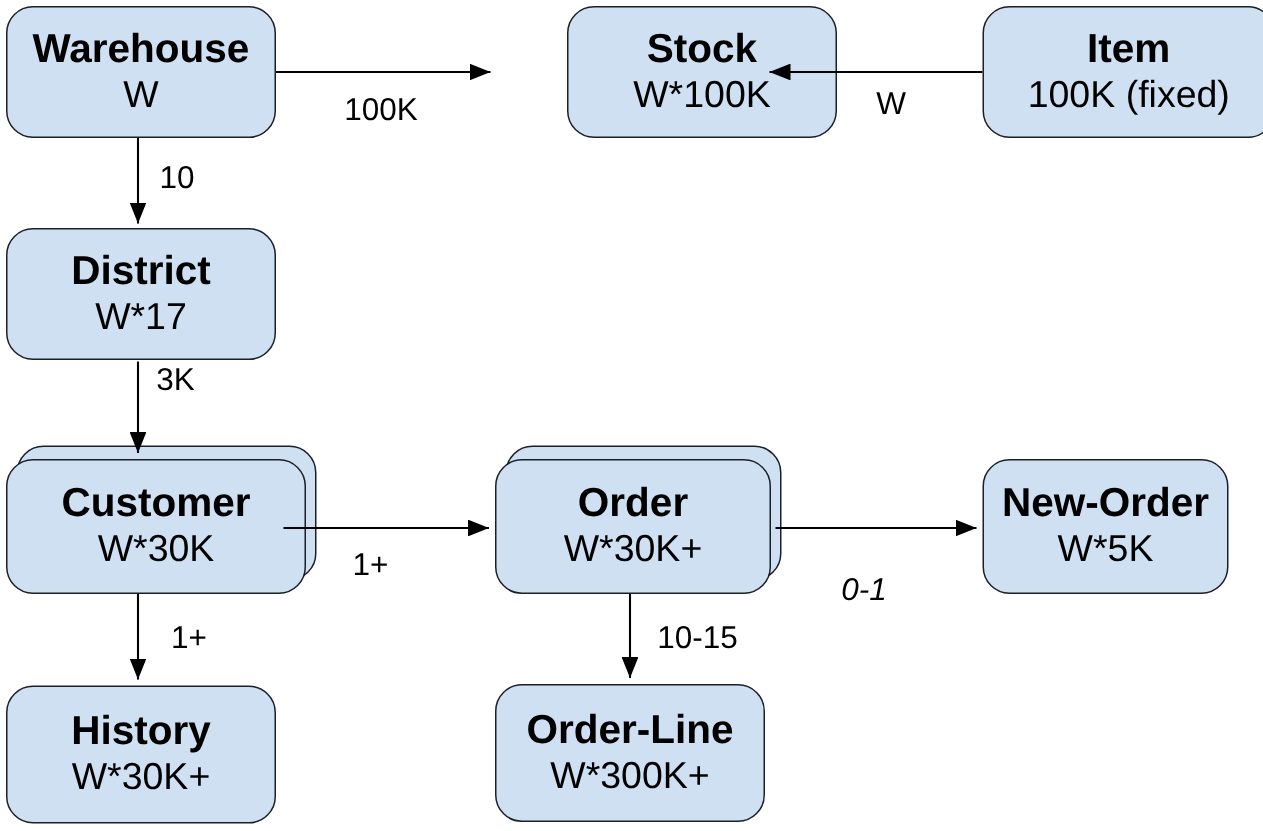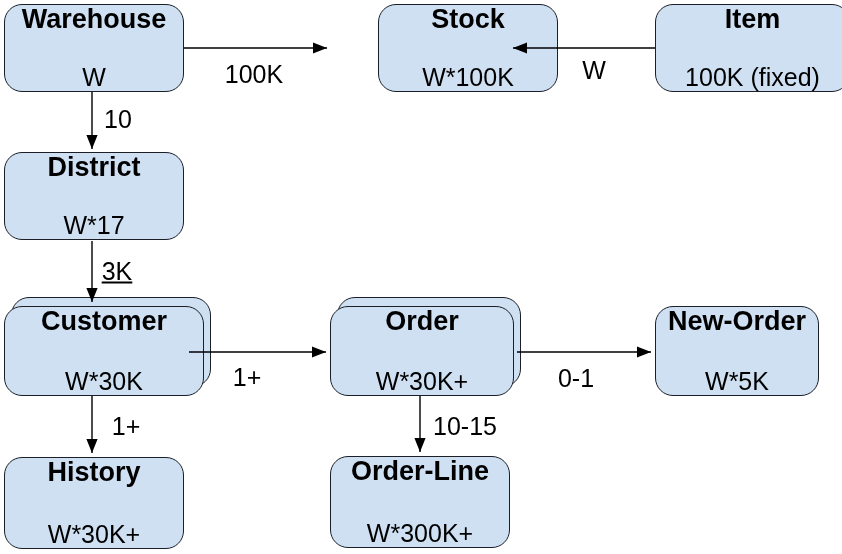--- a/index.html
+++ b/index.html
@@ -28,21 +28,21 @@
     border-radius:18px;
     z-index:0;
   }
   .node .box{
     position:absolute;inset:0;
     box-sizing:border-box;
     background:var(--node-fill);
     border:1.6px solid var(--node-border);
     border-radius:18px;
     display:flex;flex-direction:column;
-    align-items:center;justify-content:space-between;
+    align-items:center;justify-content:center;
     gap:2px;
     z-index:1;
     text-align:center;
   }
   .node .title{font-size:27px;font-weight:bold;line-height:1.1;}
   .node .subtitle{font-size:25px;line-height:1.1;}
 
   #node-warehouse{left:4px;top:4px;width:180px;height:88px;}
   #node-stock{left:330px;top:4px;width:180px;height:88px;margin-left:48px;}
   #node-item{left:655px;top:4px;width:195px;height:88px;}
@@ -56,30 +56,30 @@
   #edge-layer{
     position:absolute;left:0;top:0;width:842px;height:554px;
     z-index:2;pointer-events:none;
   }
   #edge-layer line{stroke:var(--edge);stroke-width:1.4;}
   #edge-layer .arrowhead{fill:var(--edge);}
 
   .edge-label{
     position:absolute;
     transform:translate(-50%,-50%);
-    font-size:25px;
+    font-size:21px;
     white-space:nowrap;
     z-index:3;
   }
   #lbl-warehouse-stock{left:254px;top:74px;}
   #lbl-item-stock{left:594px;top:70px;}
   #lbl-warehouse-district{left:118px;top:119px;}
-  #lbl-district-customer{left:117px;top:271px;text-decoration:underline;}
+  #lbl-district-customer{left:117px;top:254px;}
   #lbl-customer-order{left:247px;top:377px;}
-  #lbl-order-neworder{left:576px;top:378px;}
+  #lbl-order-neworder{left:576px;top:394px;font-style:italic;}
   #lbl-customer-history{left:126px;top:426px;}
   #lbl-order-orderline{left:465px;top:426px;}
 </style>
 </head>
 <body>
 
 <div id="canvas">
 
   <div class="node" id="node-warehouse">
     <div class="box">

